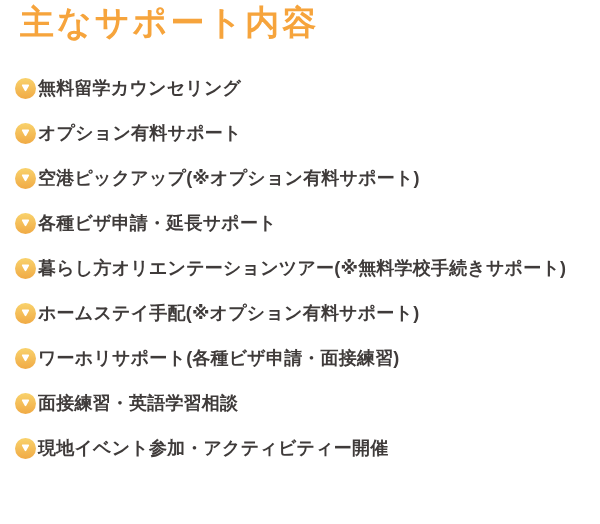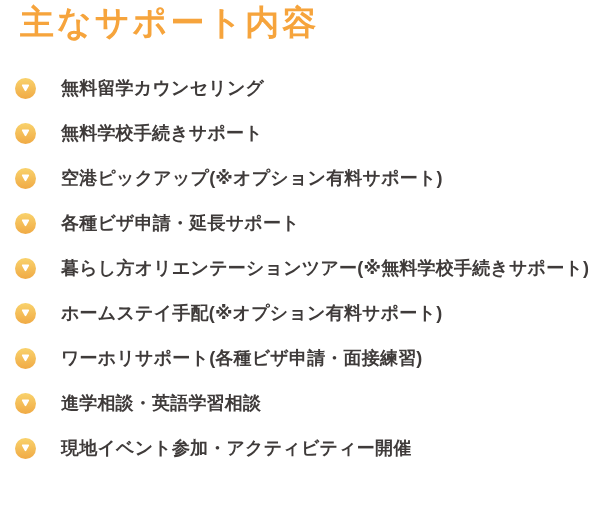--- a/index.html
+++ b/index.html
@@ -27,21 +27,21 @@
     color: #f6a43c;
   }
   .support-list {
     list-style: none;
     margin: 35px 0 0 0;
     padding: 0 0 0 15px;
   }
   .support-item {
     display: flex;
     align-items: flex-start;
-    gap: 25px;
+    gap: 2px;
     height: 21px;
     margin-bottom: 24px;
   }
   .bullet {
     flex: 0 0 auto;
     width: 21px;
     height: 21px;
     border-radius: 50%;
     background: linear-gradient(180deg, #f9d26c 0%, #f0aa45 100%);
     display: flex;
@@ -71,21 +71,21 @@
           </svg>
         </span>
       <span class="item-label">無料留学カウンセリング</span>
     </li>
     <li class="support-item">
       <span class="bullet">
           <svg width="9" height="8" viewBox="0 0 9 8">
             <path d="M1.7 1.3 H7.3 L4.5 6.3 Z" fill="#ffffff" stroke="#ffffff" stroke-width="1.6" stroke-linejoin="round"></path>
           </svg>
         </span>
-      <span class="item-label">無料学校手続きサポート</span>
+      <span class="item-label">オプション有料サポート</span>
     </li>
     <li class="support-item">
       <span class="bullet">
           <svg width="9" height="8" viewBox="0 0 9 8">
             <path d="M1.7 1.3 H7.3 L4.5 6.3 Z" fill="#ffffff" stroke="#ffffff" stroke-width="1.6" stroke-linejoin="round"></path>
           </svg>
         </span>
       <span class="item-label">空港ピックアップ(※オプション有料サポート)</span>
     </li>
     <li class="support-item">
@@ -119,21 +119,21 @@
           </svg>
         </span>
       <span class="item-label">ワーホリサポート(各種ビザ申請・面接練習)</span>
     </li>
     <li class="support-item">
       <span class="bullet">
           <svg width="9" height="8" viewBox="0 0 9 8">
             <path d="M1.7 1.3 H7.3 L4.5 6.3 Z" fill="#ffffff" stroke="#ffffff" stroke-width="1.6" stroke-linejoin="round"></path>
           </svg>
         </span>
-      <span class="item-label">進学相談・英語学習相談</span>
+      <span class="item-label">面接練習・英語学習相談</span>
     </li>
     <li class="support-item">
       <span class="bullet">
           <svg width="9" height="8" viewBox="0 0 9 8">
             <path d="M1.7 1.3 H7.3 L4.5 6.3 Z" fill="#ffffff" stroke="#ffffff" stroke-width="1.6" stroke-linejoin="round"></path>
           </svg>
         </span>
       <span class="item-label">現地イベント参加・アクティビティー開催</span>
     </li>
   </ul>

